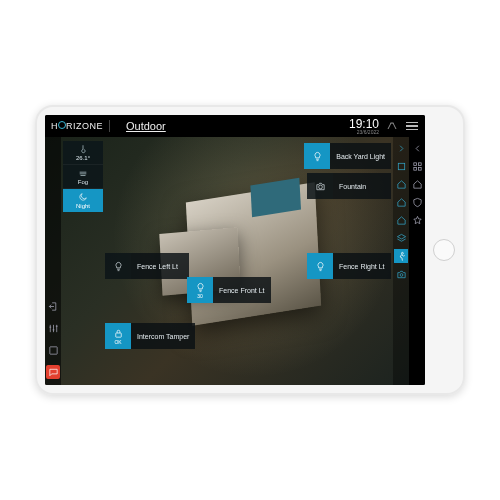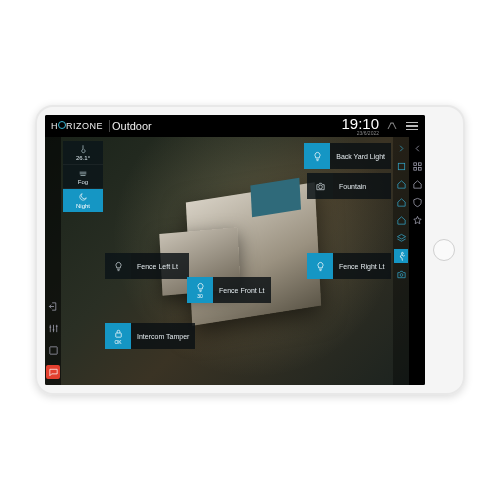--- a/index.html
+++ b/index.html
@@ -34,24 +34,24 @@
   }
   .topbar {
     height: 22px; background: #000;
     display: flex; align-items: center;
     color: #ddd; font-size: 10px;
     padding: 0 6px;
     gap: 6px;
   }
   .logo { display: flex; align-items: baseline; gap: 0; font-weight: 300; letter-spacing: .5px; font-size: 9px; color:#eee;}
   .logo .ring { display:inline-block; width:8px;height:8px;border:1px solid #39b8d6;border-radius:50%; vertical-align:middle;}
-  .topbar .title { font-size: 11px; font-weight: 300; color:#eee; border-left:1px solid #444; padding-left:2px;}
+  .topbar .title { font-size: 11px; font-weight: 300; color:#eee; border-left:1px solid #444; padding-left:16px;text-decoration:underline;}
   .topbar .spacer { flex: 1; }
   .topbar .clock { text-align: right; line-height: 1; }
-  .topbar .clock .t { font-size: 15px; color:#fff;}
+  .topbar .clock .t { font-size: 12px; color:#fff;}
   .topbar .clock .d { font-size: 5px; color:#888;}
   .icon-btn { width:14px; height:14px; display:inline-flex; align-items:center; justify-content:center; color:#bbb; }
   .icon-btn svg { width:12px; height:12px; stroke:#bbb; fill:none; stroke-width:1.5;}
   .three-lines { width:12px; display:flex; flex-direction:column; gap:2px;}
   .three-lines span{height:1.5px;background:#bbb;width:100%;}
 
   .main {
     flex:1; position:relative;
     background:
       radial-gradient(circle at 55% 40%, rgba(230,210,150,.25), rgba(0,0,0,0) 55%),

